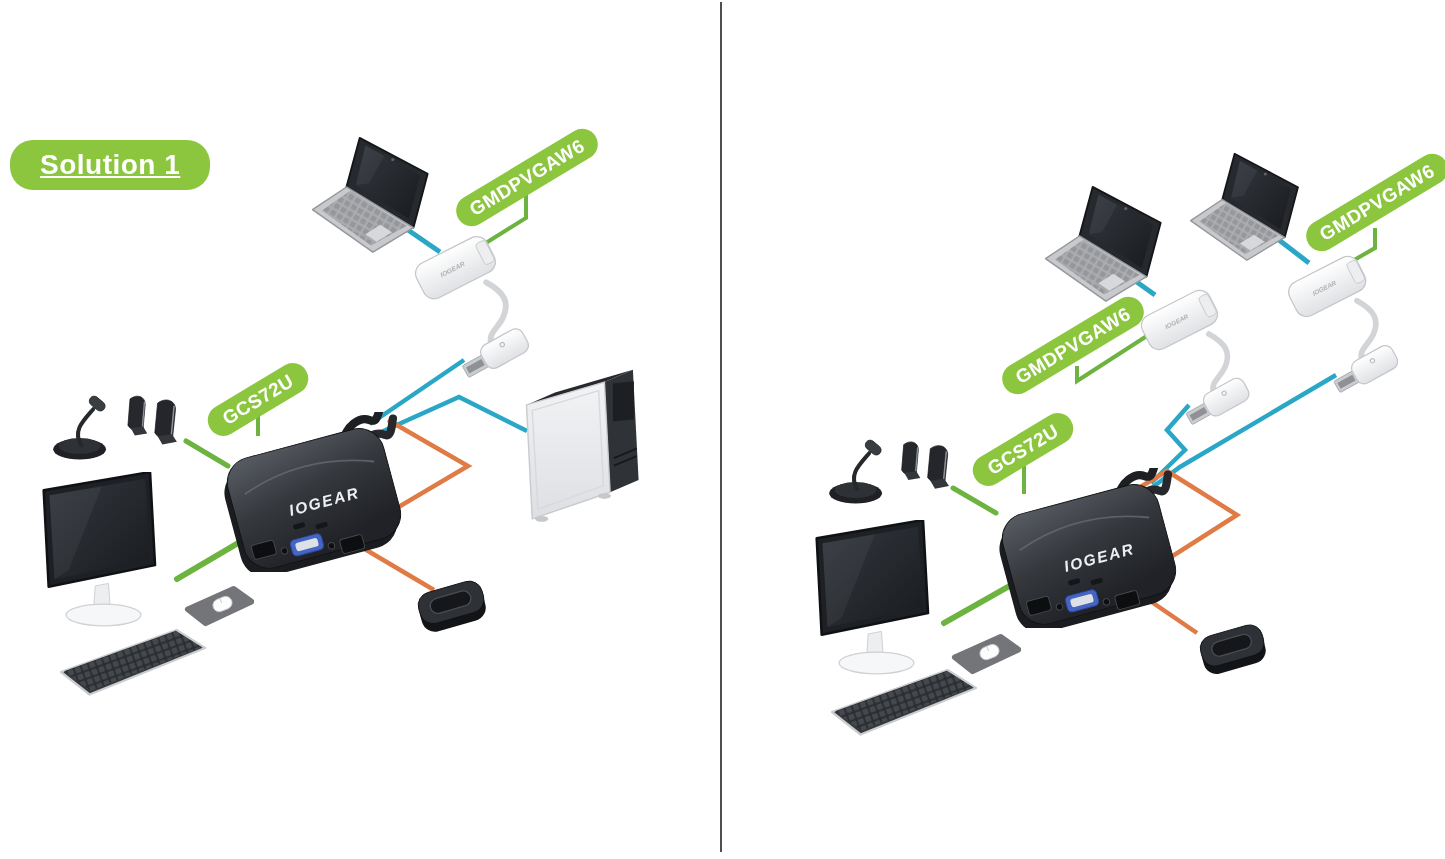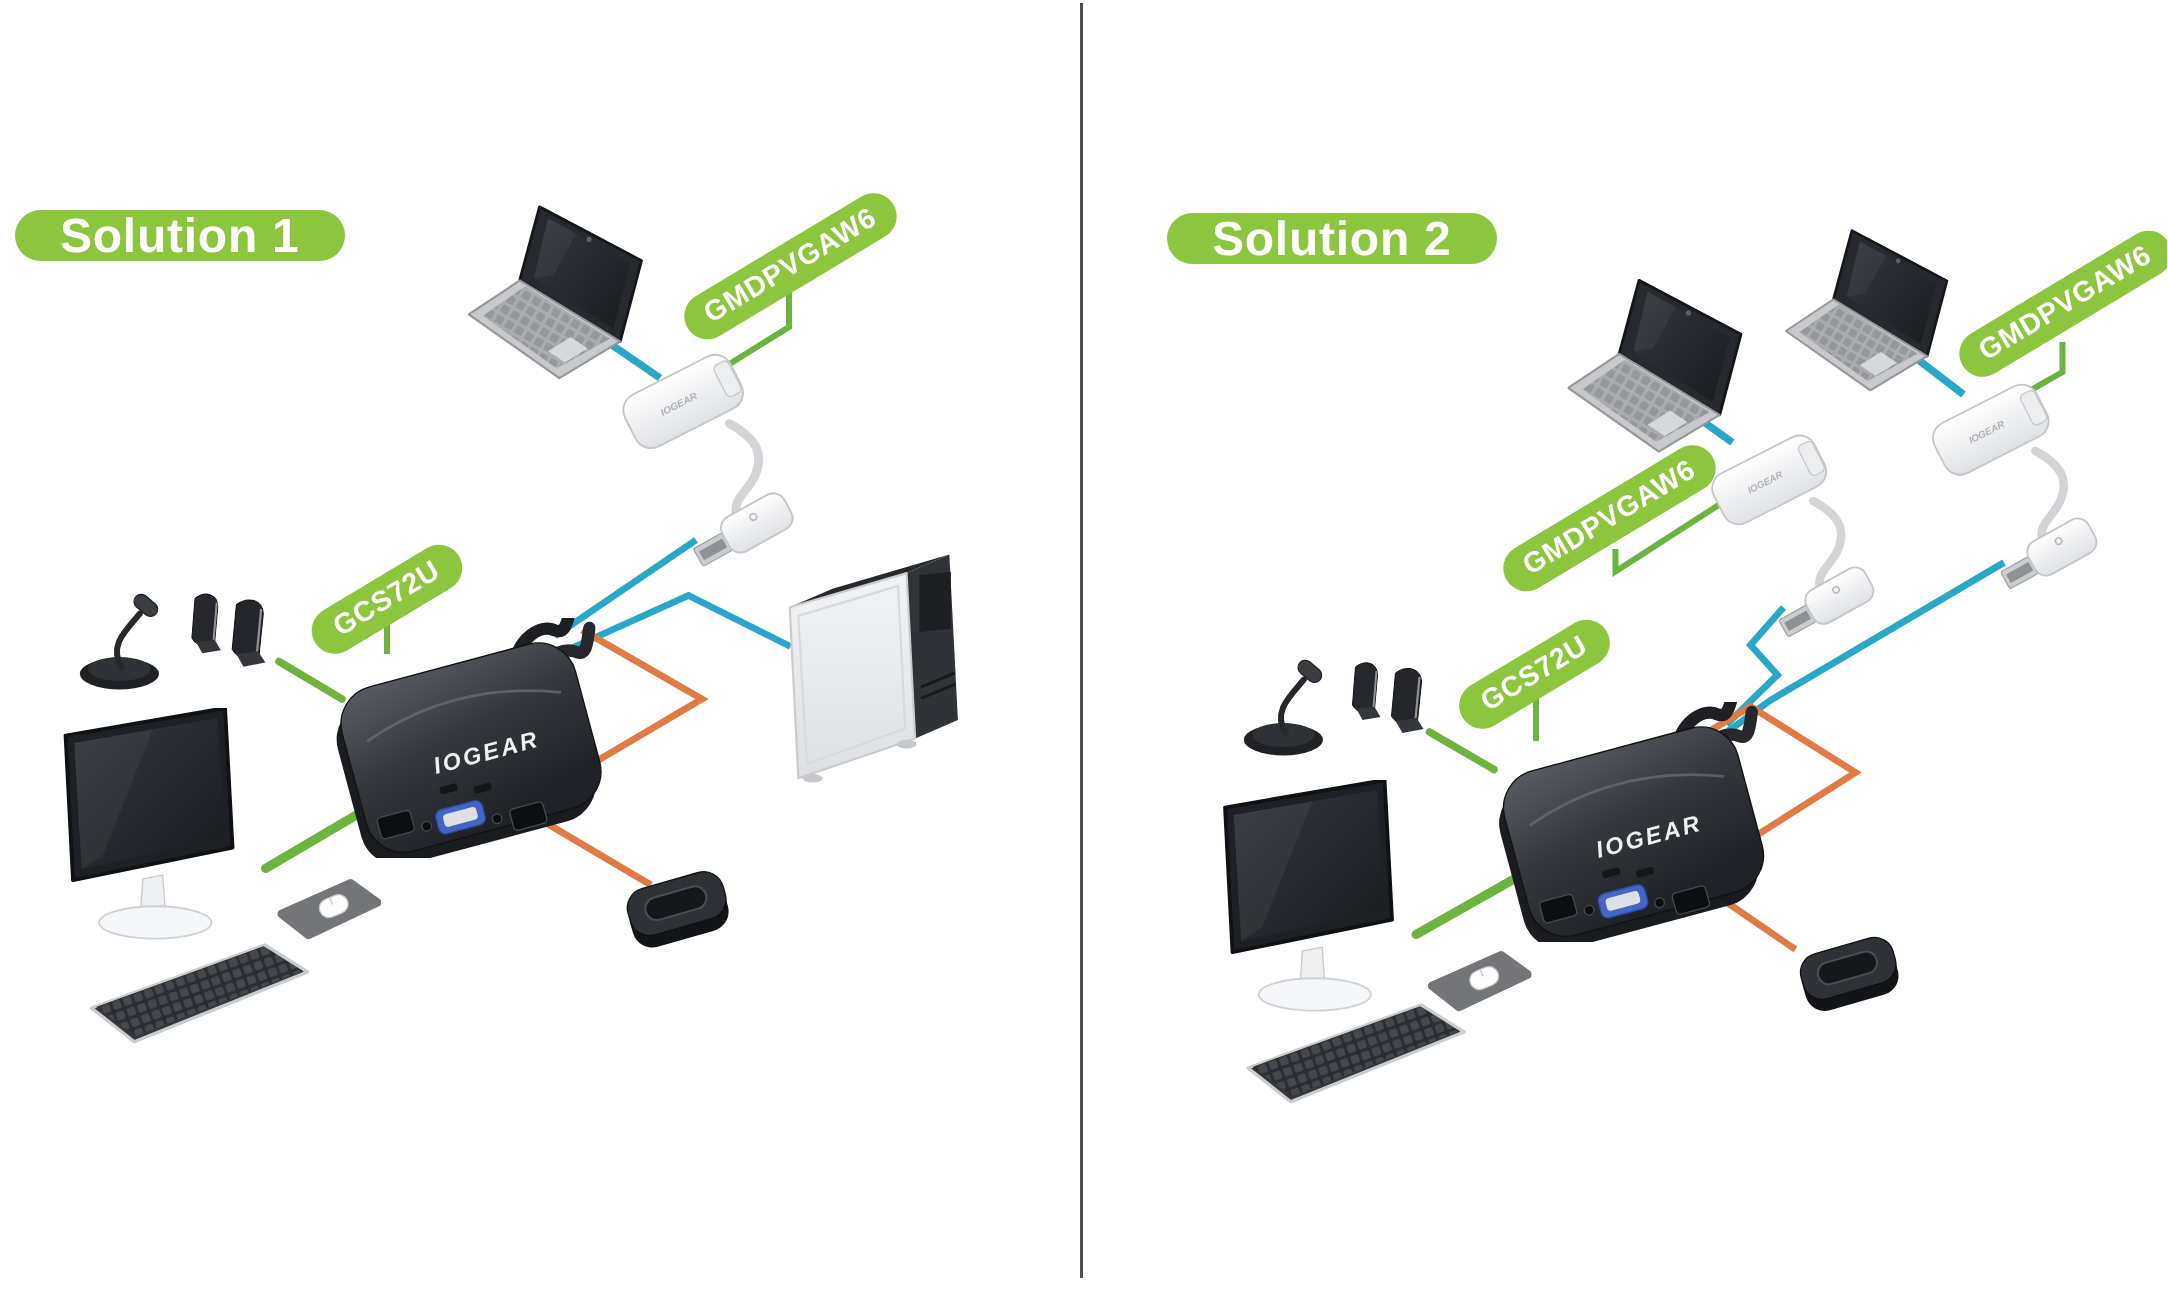--- a/index.html
+++ b/index.html
@@ -1,23 +1,23 @@
 <!DOCTYPE html>
 <html><head>
 <meta charset="utf-8">
 <style>
   html,body{margin:0;padding:0;background:#ffffff;}
   .canvas{position:relative;width:1445px;height:859px;background:#ffffff;overflow:hidden;
           font-family:"Liberation Sans",sans-serif;}
   .divider{position:absolute;left:720px;top:2px;width:2px;height:850px;background:#4d4f52;}
   .panel{position:absolute;top:0;width:722px;height:859px;}
   .panel.left{left:0;} .panel.right{left:723px;}
-  .badge{position:absolute;height:34px;border-radius:23px;background:#8CC63F;color:#fff;
-         font-weight:bold;font-size:32px;display:flex;align-items:center;justify-content:center;
-         padding:0 30px;letter-spacing:.5px;}
+  .badge{position:absolute;height:50px;border-radius:23px;background:#8CC63F;color:#fff;
+         font-weight:bold;font-size:28px;display:flex;align-items:center;justify-content:center;
+         padding:0 30px;letter-spacing:.5px;text-decoration:underline;}
   .tag{position:absolute;height:31px;border-radius:16px;background:#8CC63F;color:#fff;
        font-weight:bold;font-size:19px;display:flex;align-items:center;justify-content:center;
        padding:0 12px;letter-spacing:.5px;transform:rotate(-31deg);white-space:nowrap;
        box-sizing:border-box;}
   .w160{width:160px;} .w112{width:112px;}
   svg{display:block;}
 </style>
 </head>
 <body>
 
@@ -225,21 +225,20 @@
     <use href="#speakers" x="163" y="434" width="74" height="60"></use>
     <use href="#monitor" x="92" y="520" width="133" height="158"></use>
     <use href="#mousepad" x="228" y="630" width="70" height="52"></use>
     <use href="#keyboard" x="106" y="658" width="150" height="90"></use>
     <use href="#remote" x="465" y="618" width="90" height="62"></use>
   </svg>
 
   <div class="divider"></div>
 
   <div class="badge" style="left:10px;top:140px;">Solution 1</div>
-  <div class="badge" style="left:778px;top:142px;">Solution 2</div>
 
   <div class="tag w160" style="left:447px;top:162px;">GMDPVGAW6</div>
   <div class="tag w112" style="left:202px;top:384px;">GCS72U</div>
 
   <div class="tag w160" style="left:1297px;top:187px;">GMDPVGAW6</div>
   <div class="tag w160" style="left:993px;top:330px;">GMDPVGAW6</div>
   <div class="tag w112" style="left:967px;top:434px;">GCS72U</div>
 
 </div>
 

